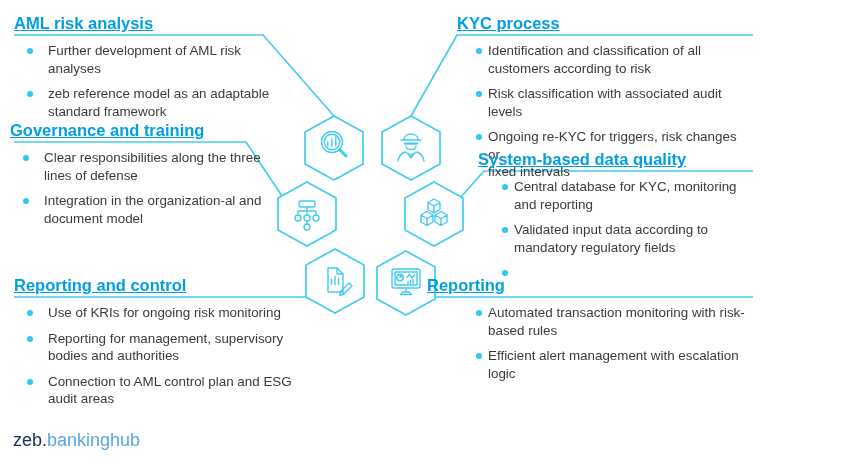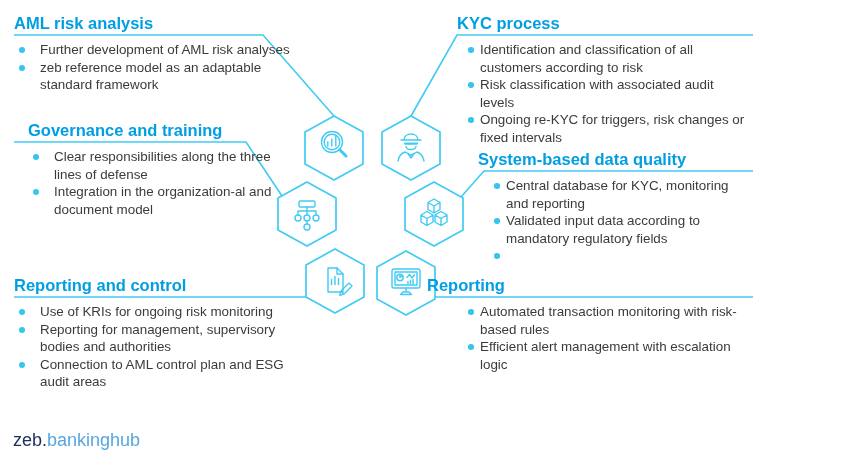--- a/index.html
+++ b/index.html
@@ -9,26 +9,26 @@
   }
   .art{position:absolute;left:0;top:0;}
   .line{fill:none;stroke:var(--line);stroke-width:1.6px;}
   .hex{fill:#fff;stroke:var(--line);stroke-width:1.7px;}
   .icon{fill:none;stroke:var(--line);stroke-width:1.4px;stroke-linecap:round;stroke-linejoin:round;}
   .icon .thick{stroke-width:2.2px;}
   .icon .handle{stroke-width:3px;}
   .sec{position:absolute;}
   .sec-title{
     margin:0;font-size:16.5px;font-weight:bold;line-height:22px;
-    color:var(--accent);letter-spacing:0;
+    color:var(--accent);letter-spacing:0;text-decoration:underline;
   }
   .sec.right .sec-title{text-align:left;}
   .bullets{list-style:none;margin:7px 0 0 0;padding:0;}
   .bullets li{
-    position:relative;margin:0;padding:0 0 0 21px;
+    position:relative;margin:8px;padding:0 0 0 21px;
     font-size:13.4px;line-height:17.5px;color:var(--text);
     white-space:pre-line;
   }
   .sec.right .bullets li{padding-left:12px;}
   .dot{
     position:absolute;left:0;top:6px;width:6px;height:6px;border-radius:50%;
     background:var(--bullet);
   }
   .sec.right .dot{width:5.5px;height:5.5px;}
   .logo{position:absolute;left:13px;top:430px;font-size:18px;line-height:21px;}
@@ -109,21 +109,21 @@
 
   <section class="sec left" style="left:14px;top:12px;width:290px">
     <div class="sec-title">AML risk analysis</div>
     <ul class="bullets" style="margin-left:5px">
       <li><span class="dot"></span><span>Further development of AML risk analyses</span></li>
       <li><span class="dot"></span><span>zeb reference model as an adaptable
 standard framework</span></li>
     </ul>
   </section>
 
-  <section class="sec left" style="left:28px;top:119px;width:290px">
+  <section class="sec left" style="left:10px;top:119px;width:290px">
     <div class="sec-title">Governance and training</div>
     <ul class="bullets" style="margin-left:5px">
       <li><span class="dot"></span><span>Clear responsibilities along the three
 lines of defense</span></li>
       <li><span class="dot"></span><span>Integration in the organization-al and
 document model</span></li>
     </ul>
   </section>
 
   <section class="sec left" style="left:14px;top:274px;width:290px">

